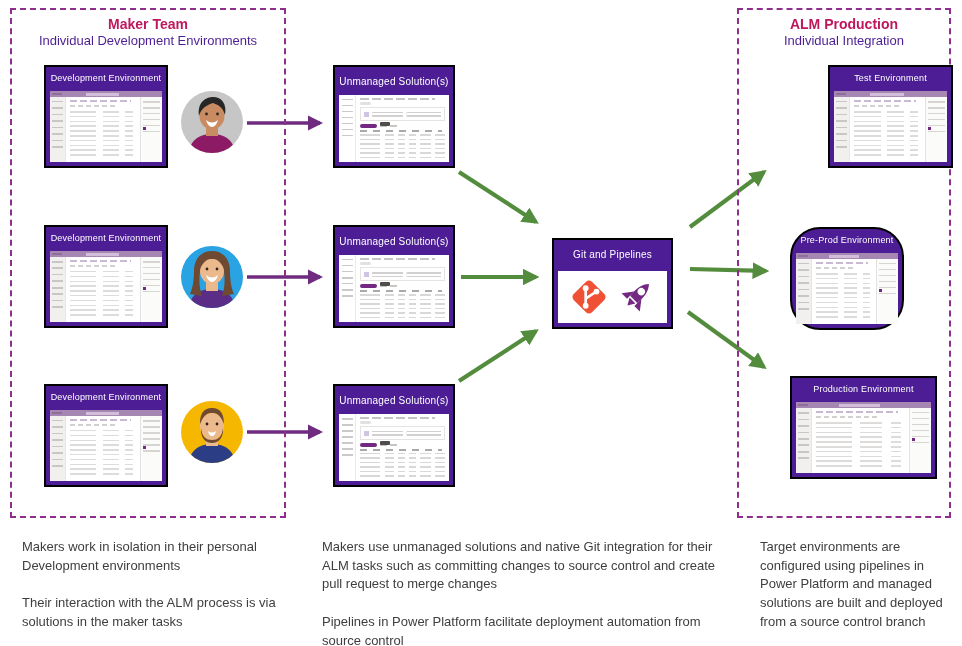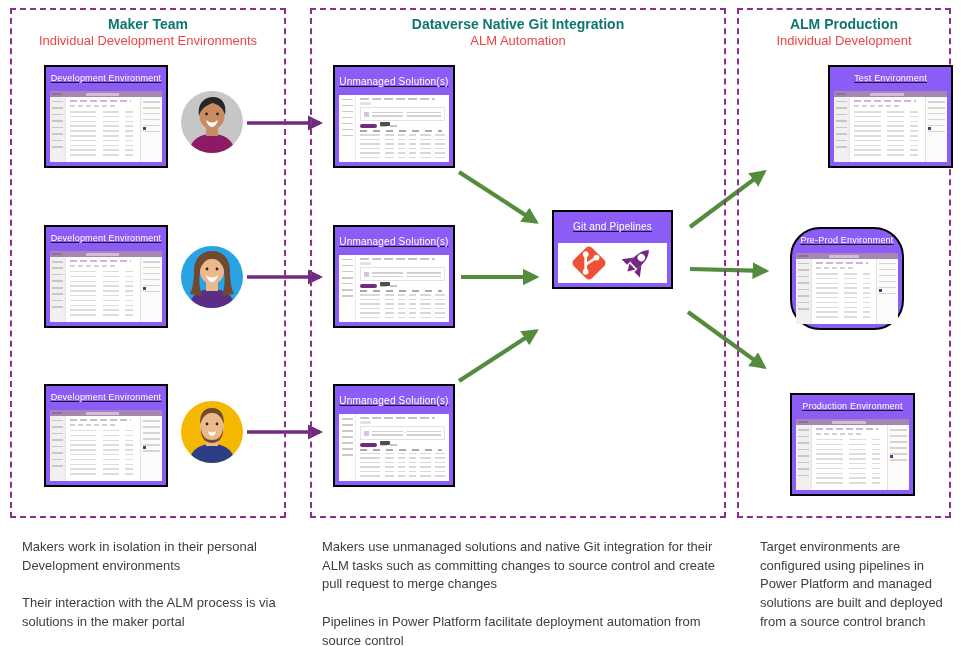--- a/index.html
+++ b/index.html
@@ -5,40 +5,40 @@
   html,body{margin:0;padding:0;background:#fff;}
   #canvas{
     position:relative;width:962px;height:646px;background:#fff;
     font-family:"Liberation Sans",sans-serif;color:#1b1b1b;overflow:hidden;
   }
   
   .section{position:absolute;border:2px dashed var(--dashed-border,#8e2f8e);box-sizing:border-box;}
   #sec-maker{left:10px;top:8px;width:276px;height:510px;}
   #sec-integration{left:310px;top:8px;width:416px;height:510px;}
   #sec-downstream{left:737px;top:8px;width:214px;height:510px;}
-  .sec-title{margin-top:6px;text-align:center;font-size:14px;font-weight:bold;color:#0f766e;}
-  .sec-sub{text-align:center;font-size:13px;color:#ef4444;margin-top:1px;}
-
-  
-  .shot{position:absolute;background:#8b5cf6;border:2px solid #000;box-sizing:border-box;text-decoration:underline;}
+  .sec-title{margin-top:6px;text-align:center;font-size:14px;font-weight:bold;color:#be185d;}
+  .sec-sub{text-align:center;font-size:13px;color:#4c1d95;margin-top:1px;}
+
+  
+  .shot{position:absolute;background:#4c1d95;border:2px solid #000;box-sizing:border-box;}
   .shot-h{color:#fff;text-align:center;font-size:9px;padding-top:6px;letter-spacing:.2px;
           white-space:nowrap;overflow:hidden;}
   .shot-h.big{font-size:10px;padding-top:9px;}
 
   
   #dev1{left:44px;top:65px;width:124px;height:103px;}
   #dev2{left:44px;top:225px;width:124px;height:103px;}
   #dev3{left:44px;top:384px;width:124px;height:103px;}
   #sol1{left:333px;top:65px;width:122px;height:103px;}
   #sol2{left:333px;top:225px;width:122px;height:103px;}
   #sol3{left:333px;top:384px;width:122px;height:103px;}
-  #hub {left:552px;top:210px;width:121px;height:79px;}
+  #hub {left:552px;top:238px;width:121px;height:91px;}
   #env1{left:828px;top:65px;width:125px;height:103px;}
   #env2{left:790px;top:227px;width:114px;height:103px;border-radius:30px;}
-  #env3{left:790px;top:393px;width:125px;height:103px;}
+  #env3{left:790px;top:376px;width:147px;height:103px;}
 
   
   .mini{position:absolute;left:4px;right:4px;bottom:4px;background:#fff;overflow:hidden;display:flex;}
   .mini.dev{top:24px;flex-direction:column;}
   .mini.sol{top:28px;flex-direction:row;}
 
   .md-top{height:6px;background:var(--mini-topbar-purple,#a687b4);position:relative;flex:0 0 auto;}
   .md-top::before{content:"";position:absolute;left:32%;top:1.5px;width:30%;height:3px;background:#d3bed9;}
   .md-top::after{content:"";position:absolute;left:2px;top:2px;width:10px;height:2px;background:#8d6f99;}
   .md-body{flex:1;display:flex;min-height:0;}
@@ -131,27 +131,23 @@
     <line class="ag" x1="459" y1="381" x2="536" y2="331" marker-end="url(#mG)"></line>
     <line class="ag" x1="690" y1="227" x2="764" y2="172" marker-end="url(#mG)"></line>
     <line class="ag" x1="690" y1="269" x2="766" y2="271" marker-end="url(#mG)"></line>
     <line class="ag" x1="688" y1="312" x2="764" y2="367" marker-end="url(#mG)"></line>
   </svg>
 
   <div class="section" id="sec-maker">
     <div class="sec-title">Maker Team</div>
     <div class="sec-sub">Individual Development Environments</div>
   </div>
-  <div class="section" id="sec-integration">
-    <div class="sec-title">Dataverse Native Git Integration</div>
-    <div class="sec-sub">ALM Automation</div>
-  </div>
   <div class="section" id="sec-downstream">
     <div class="sec-title">ALM Production</div>
-    <div class="sec-sub">Individual Development</div>
+    <div class="sec-sub">Individual Integration</div>
   </div>
 
   <div class="shot" id="dev1">
     <div class="shot-h">Development Environment</div>
     <div class="mini dev">
       <div class="md-top"></div>
       <div class="md-body">
         <div class="md-nav"></div>
         <div class="md-main">
           <div class="md-crumb"></div>
@@ -426,21 +422,21 @@
               <div class="md-col c"></div>
             </div>
         </div>
         <div class="md-props"></div>
       </div>
     </div>
   </div>
 
   <div class="note" id="note-maker">
     <p>Makers work in isolation in their personal Development environments</p>
-    <p>Their interaction with the ALM process is via solutions in the maker portal</p>
+    <p>Their interaction with the ALM process is via solutions in the maker tasks</p>
   </div>
   <div class="note" id="note-integration">
     <p>Makers use unmanaged solutions and native Git integration for their ALM tasks such as committing changes to source control and create pull request to merge changes</p>
     <p>Pipelines in Power Platform facilitate deployment automation from source control</p>
   </div>
   <div class="note" id="note-downstream">
     <p>Target environments are configured using pipelines in Power Platform and managed solutions are built and deployed from a source control branch</p>
   </div>
 
 </div>

